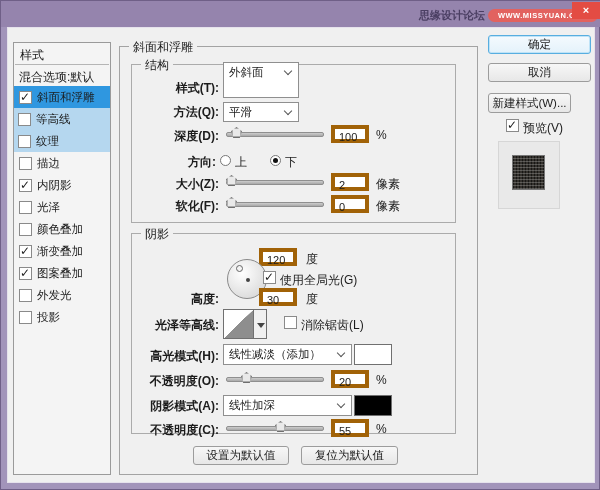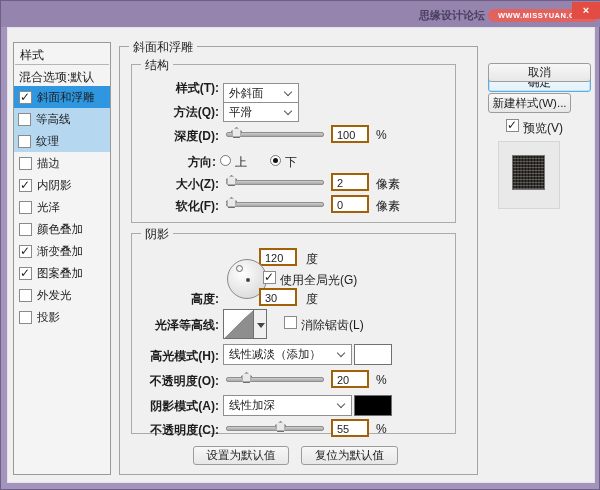--- a/index.html
+++ b/index.html
@@ -80,21 +80,21 @@
     font-size:11.5px; line-height:19px; padding-left:5px; cursor:pointer;
     white-space:nowrap; overflow:hidden;
   }
   .chev {
     position:absolute; right:7px; top:5px; width:6px; height:6px;
     border-right:1.5px solid #555; border-bottom:1.5px solid #555;
     transform:rotate(45deg);
   }
   .input {
     position:absolute; width:38px; height:18px; background:#fff;
-    border:2px solid #a16207; font-size:11px; line-height:16px; padding-left:4px;
+    border:4px solid #a16207; font-size:11px; line-height:16px; padding-left:4px;
   }
   .track {
     position:absolute; width:98px; height:5px;
     background:linear-gradient(#cdcdcd,#a8a8a8); border:1px solid #8f8f8f;
     border-radius:2px;
   }
   .thumb {
     position:absolute; width:11px; height:11px; background:#e9e9e9;
     clip-path:polygon(50% 0,100% 38%,80% 100%,20% 100%,0 38%);
     box-shadow:inset 0 0 0 1.5px #6f6f6f; cursor:pointer;
@@ -229,21 +229,21 @@
       </div>
     </div>
 
     <div class="main-box"></div>
     <div class="legend" style="left:122px; top:12px;">斜面和浮雕</div>
 
     <div class="fieldset" style="left:124px; top:37px; width:325px; height:159px;"></div>
     <div class="legend" style="left:134px; top:30px;">结构</div>
 
     <div class="lbl" style="left:118px; top:53px;">样式(T):</div>
-    <div class="dropdown" style="left:216px; top:56px; width:76px; height:36px;">
+    <div class="dropdown" style="left:216px; top:35px; width:76px; height:36px;">
       <span>外斜面</span>
       <span class="chev"></span>
     </div>
 
     <div class="lbl" style="left:118px; top:77px;">方法(Q):</div>
     <div class="dropdown" style="left:216px; top:75px; width:76px; height:20px;">
       <span>平滑</span>
       <span class="chev"></span>
     </div>
 
@@ -317,21 +317,21 @@
 
     <div class="lbl" style="left:118px; top:395px;">不透明度(C):</div>
     <div class="track" style="left:219px; top:399px;"></div>
     <div class="thumb" style="left:268px; top:394px;"></div>
     <div class="input" style="left:324px; top:392px;">55</div>
     <div class="unit" style="left:369px; top:395px;">%</div>
 
     <div class="btn" style="left:186px; top:419px; width:96px; height:19px;">设置为默认值</div>
     <div class="btn" style="left:294px; top:419px; width:97px; height:19px;">复位为默认值</div>
 
-    <div class="btn default" style="left:481px; top:8px; width:103px; height:19px;margin-top:38px;">确定</div>
+    <div class="btn default" style="left:481px; top:8px; width:103px; height:19px;">确定</div>
     <div class="btn" style="left:481px; top:36px; width:103px; height:19px;">取消</div>
     <div class="btn" style="left:481px; top:66px; width:83px; height:20px;">新建样式(W)...</div>
 
     <span class="cbx checked" style="position:absolute; left:499px; top:92px;"></span>
     <div class="unit" style="left:516px; top:93px;">预览(V)</div>
 
     <div class="preview-box">
       <div class="preview-pattern"></div>
     </div>
 

